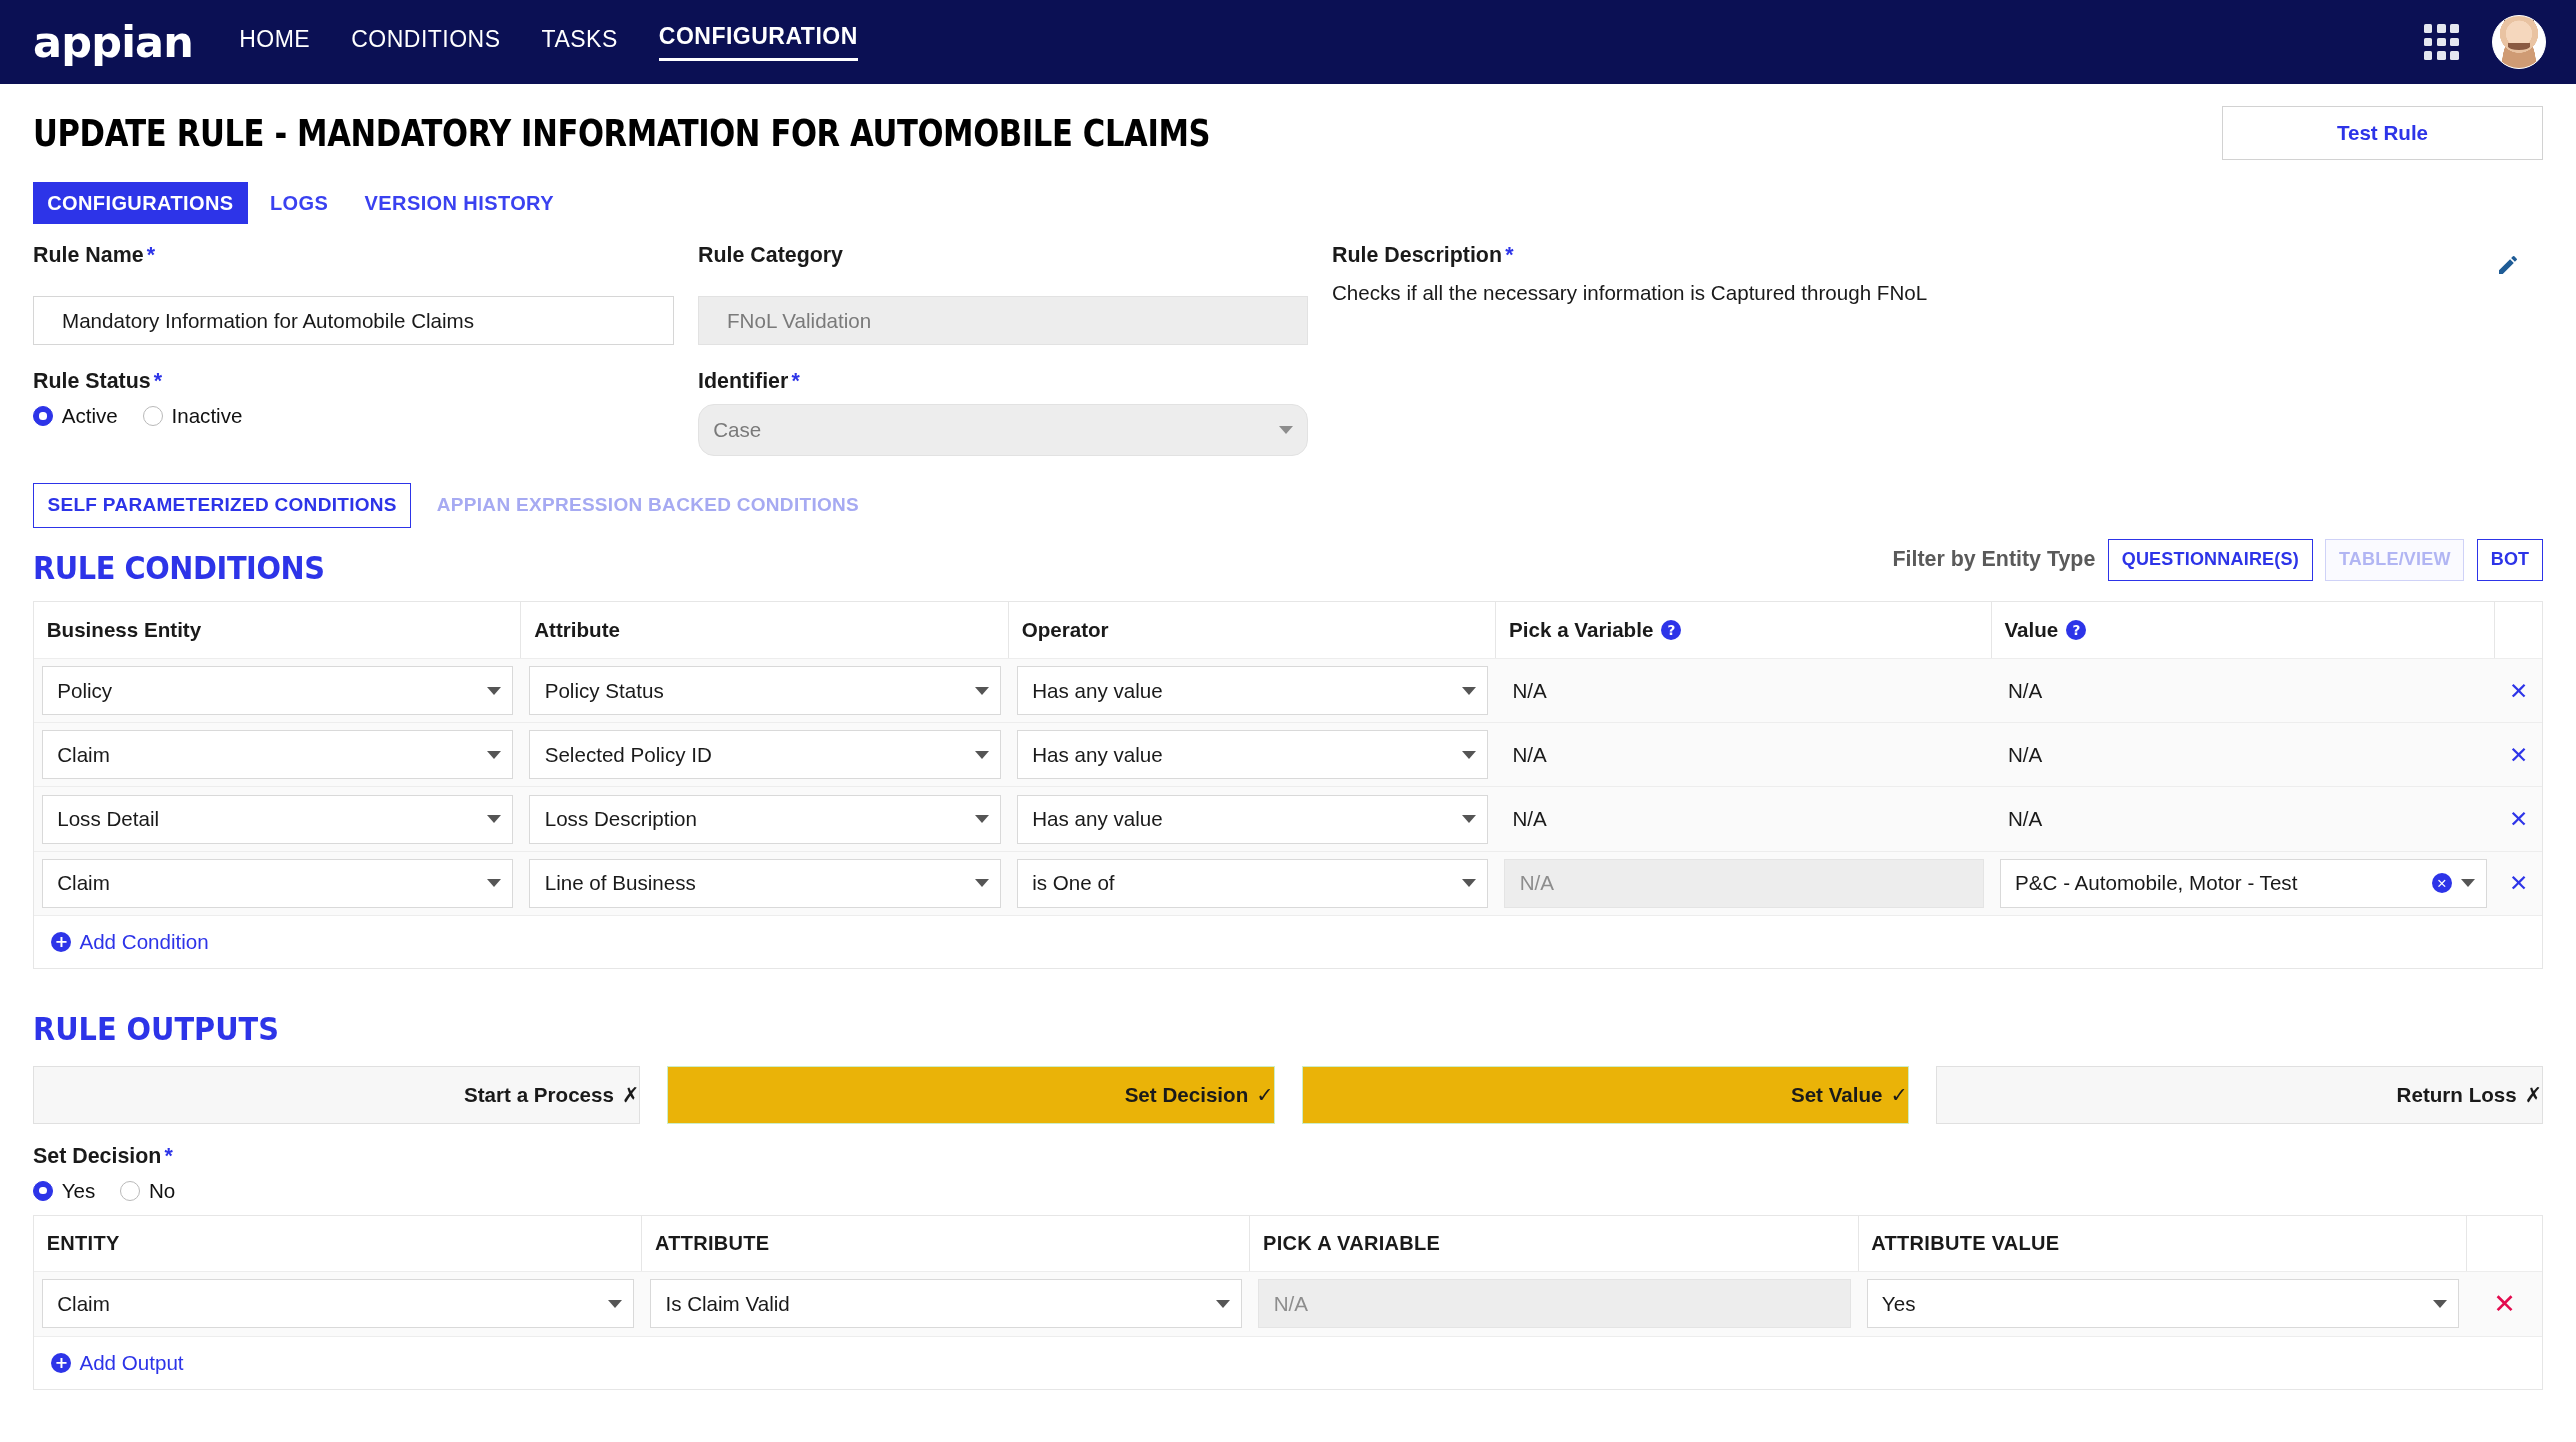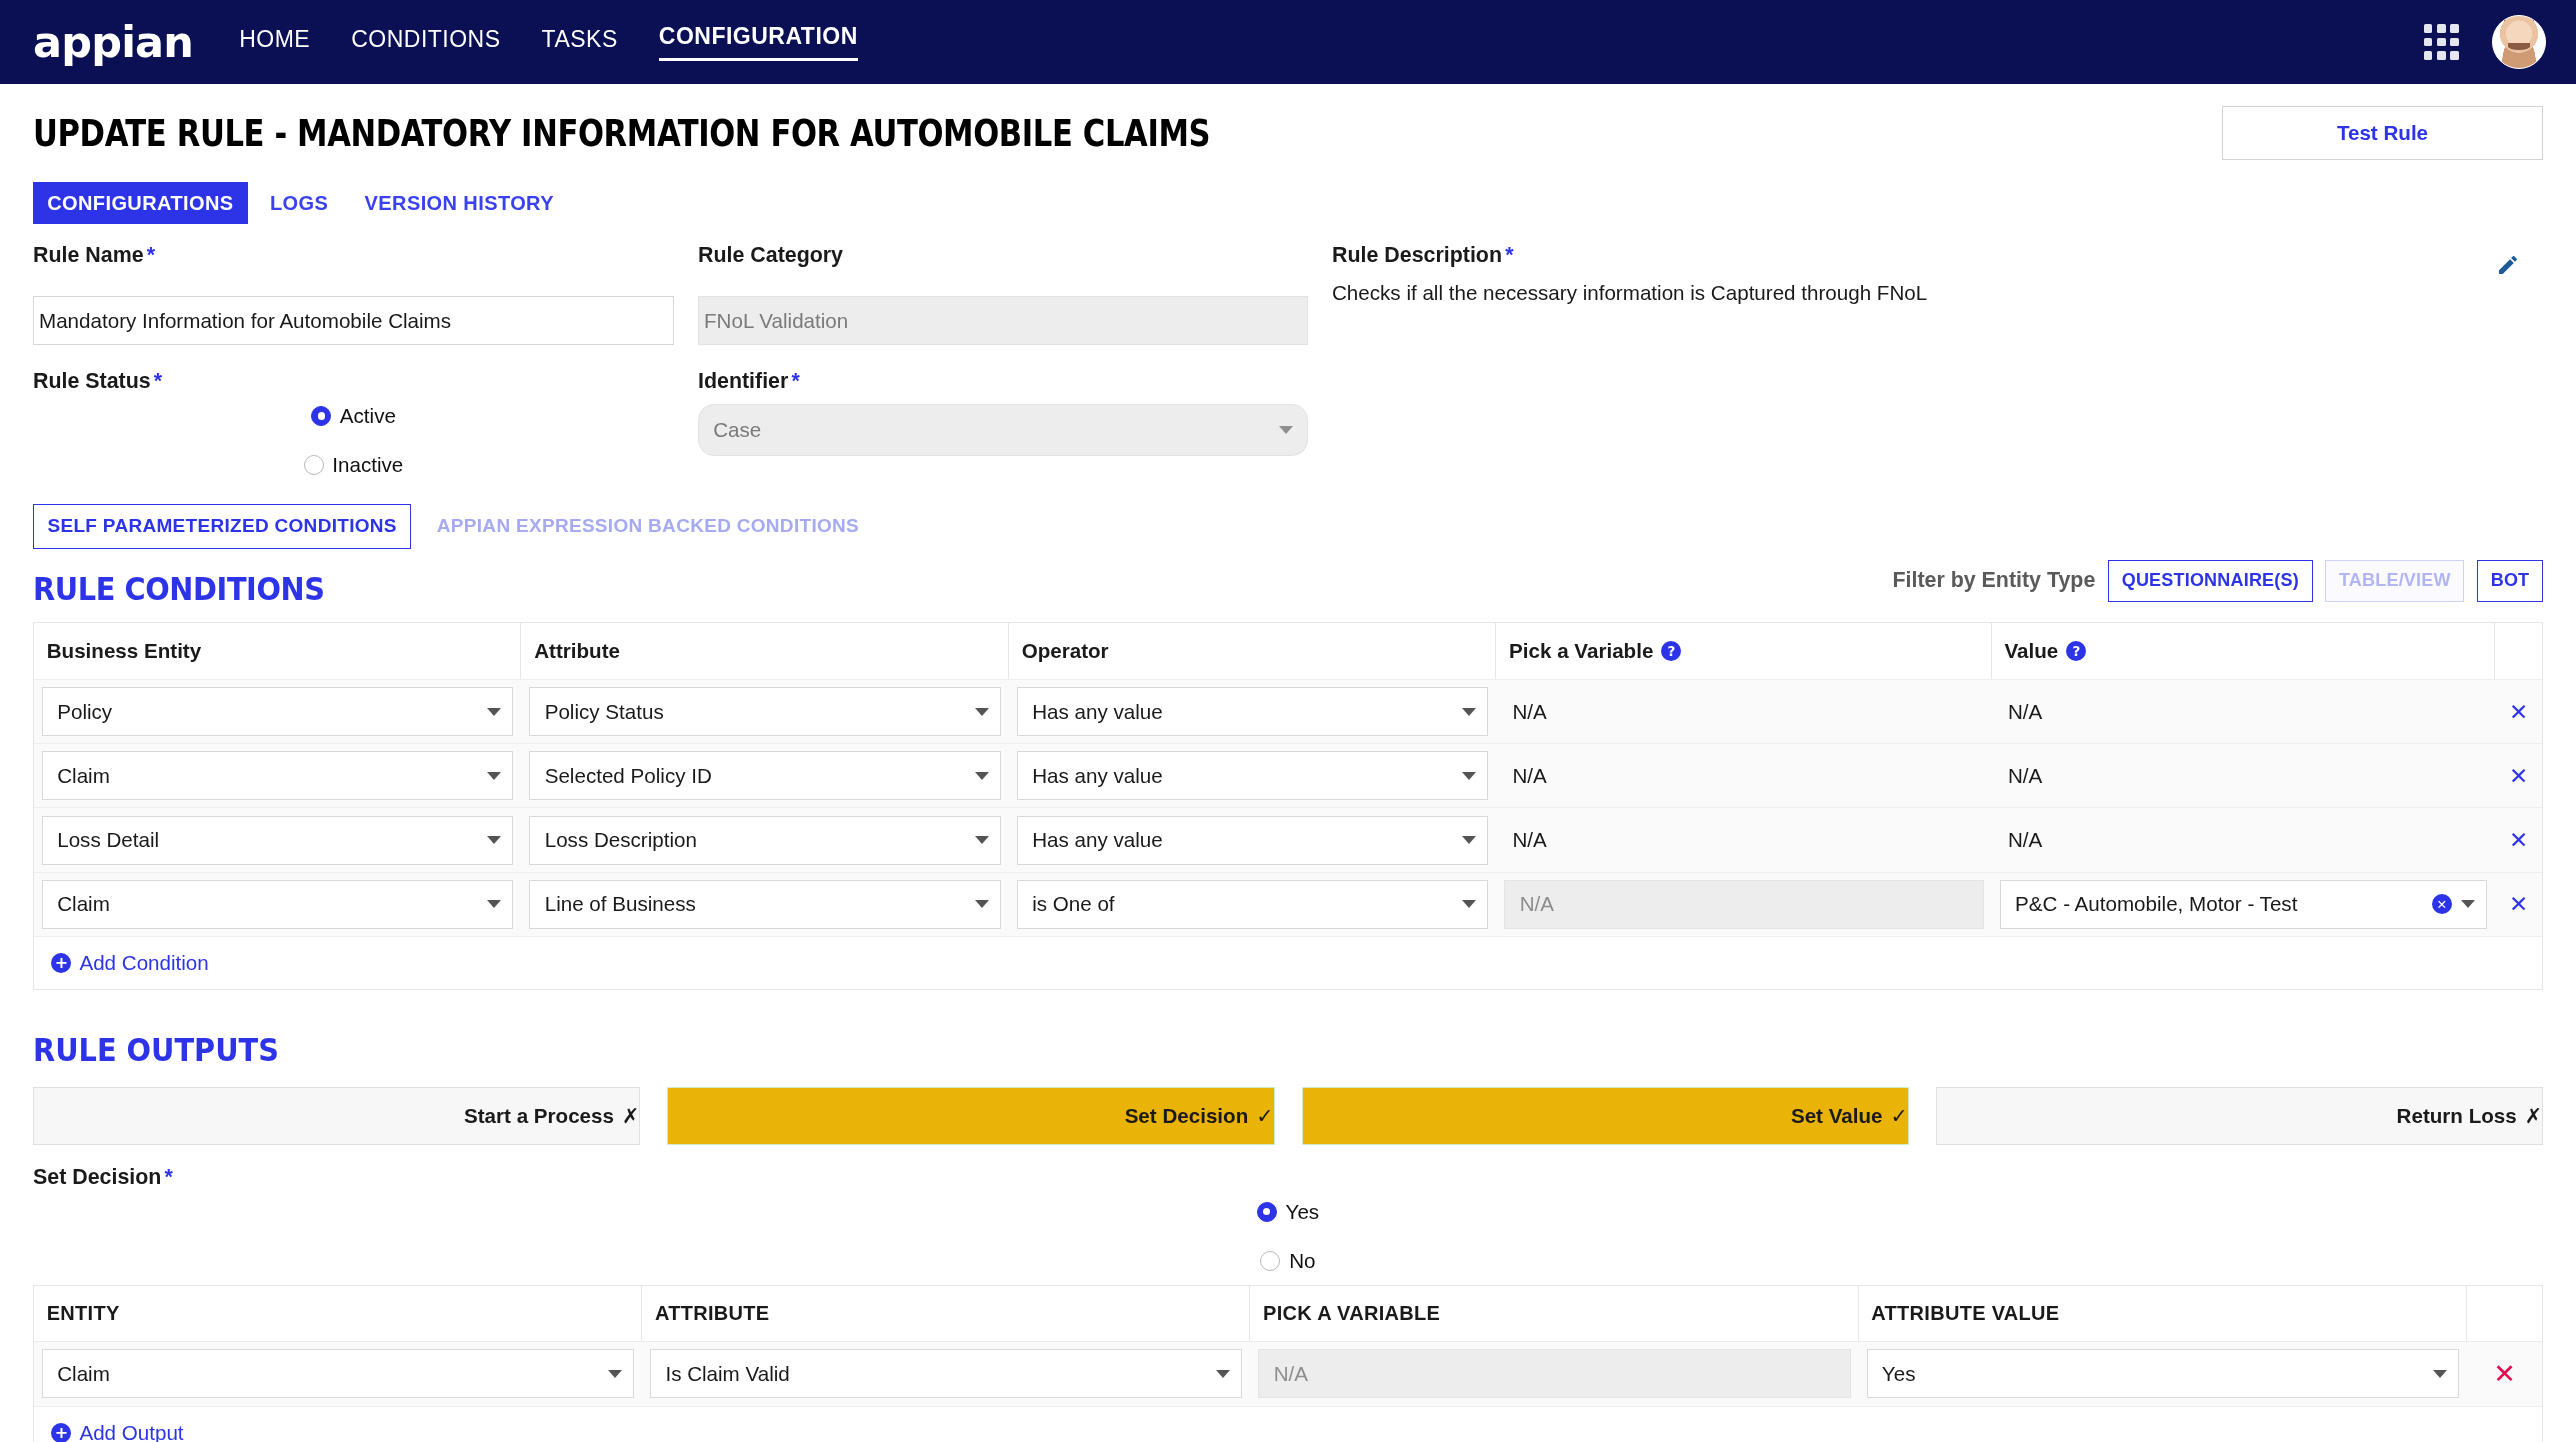--- a/index.html
+++ b/index.html
@@ -106,35 +106,35 @@
   .form-grid {
     display: grid;
     grid-template-columns: 641px 24px 610px 24px 1fr 47px;
     padding: 19px 33px 0 33px;
     align-items: start;
   }
   .fl { font-size: 21.4px; font-weight: 700; color: #1a1a1a; margin-bottom: 9.5px; white-space: nowrap; }
   .req { color: #2d34e8; font-weight: 700; margin-left: 3.2px; }
   .textbox {
     width: 100%; height: 49px; border: 0.8px solid #d6d6d6; background: #ffffff;
-    font-size: 20.6px; padding: 0 5px; color: #1a1a1a;
+    font-size: 20.6px; padding: 0 28px; color: #1a1a1a;
     font-family: "Liberation Sans", sans-serif;
     display: flex; align-items: center; margin-top: 28px;
   }
   .textbox.disabled { background: #ededed; color: #7a7a7a; border-color: #e2e2e2; }
   .select {
     width: 100%; height: 52px; border: 0.8px solid #d6d6d6; background: #ffffff;
     font-size: 20.6px; padding: 0 14.2px; color: #1a1a1a;
     display: flex; align-items: center; justify-content: space-between; cursor: pointer;
   }
   .select.disabled { background: #ededed; color: #7a7a7a; border-color: #e2e2e2; cursor: default; border-radius: 16px; }
   .caret { width: 0; height: 0; border-left: 7.1px solid transparent; border-right: 7.1px solid transparent; border-top: 8.7px solid #555; }
   .caret.light { border-top-color: #8d8d8d; }
   .desc-text { font-size: 20.6px; color: #1a1a1a; padding-top: 3.2px; }
-  .radio-row { display: flex; align-items: center; gap: 25px; margin-top: 3.2px; flex-direction: column; }
+  .radio-row { display: flex; align-items: center; gap: 25px; margin-top: 3.2px; }
   .radio-item { display: flex; align-items: center; gap: 8.7px; cursor: pointer; font-size: 20.6px; }
   .radio {
     width: 20px; height: 20px; border-radius: 50%; border: 1.6px solid #b9b9b9; background: #fff;
     display: flex; align-items: center; justify-content: center; flex: none;
   }
   .radio.checked { background: #2d34e8; border-color: #2d34e8; }
   .radio.checked::after { content: ""; width: 7.1px; height: 7.1px; border-radius: 50%; background: #fff; }
   .pencil { cursor: pointer; margin-top: 9.5px; }
   .row2 { margin-top: 24px; }
 

